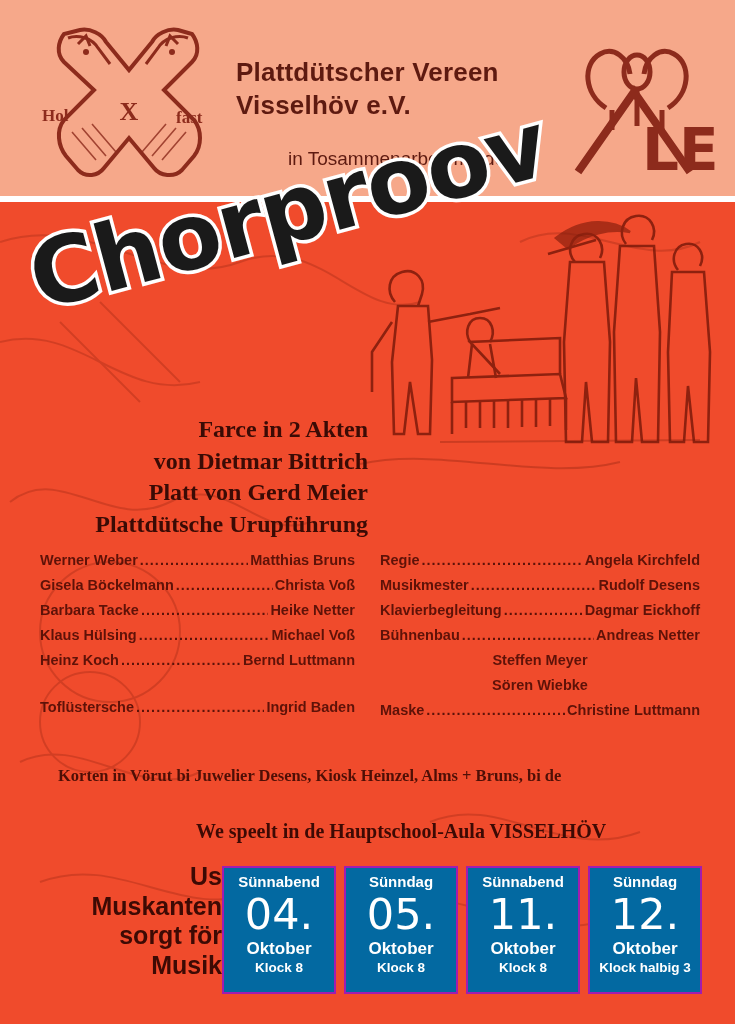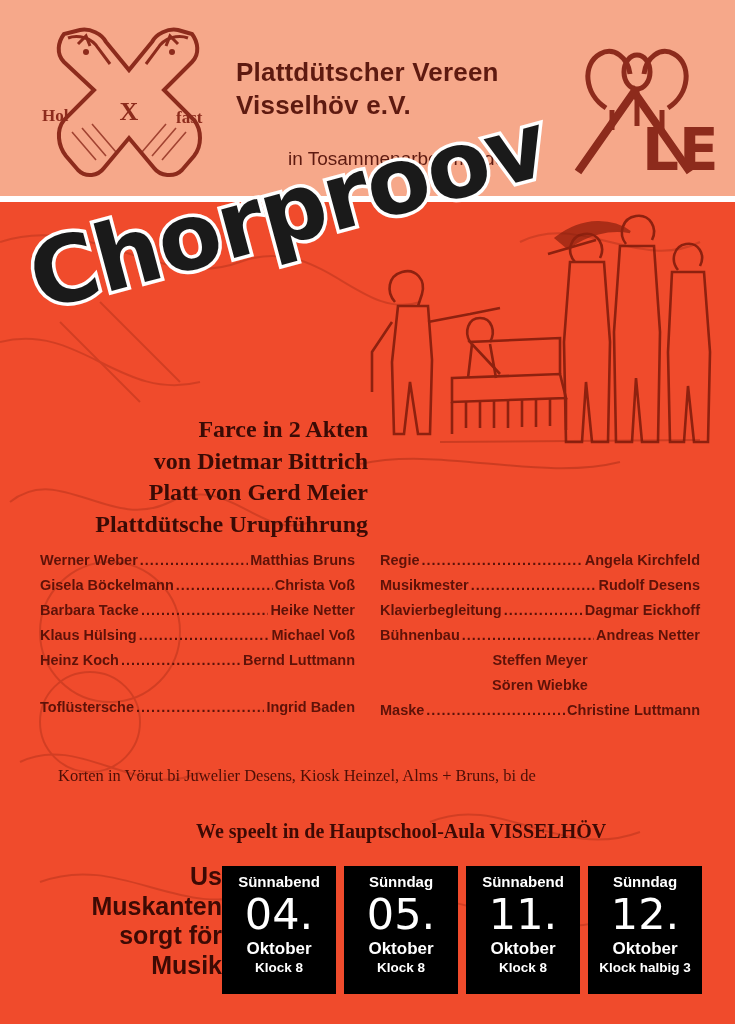--- a/index.html
+++ b/index.html
@@ -147,21 +147,21 @@
   .cast-row.noname { justify-content: center; }
   .cast-row.spacer { height: 22px; margin: 0; }
 
   
   .info {
     position: absolute;
     left: 58px; top: 764px;
     width: 640px;
     color: #4e0f06;
     font-family: "Liberation Serif", serif;
-    font-weight: normal;
+    font-weight: bold;
     font-size: 16.5px;
     line-height: 1.42;
   }
   .venue {
     position: absolute;
     left: 196px; top: 820px;
     color: #3d0a04;
     font-family: "Liberation Serif", serif;
     font-weight: bold;
     font-size: 20px;
@@ -183,22 +183,22 @@
   .dates {
     position: absolute;
     left: 222px; top: 866px;
     width: 480px;
     height: 128px;
     display: flex;
     gap: 8px;
   }
   .date-box {
     flex: 1 1 0;
-    border: 2px solid #000000;
-    background: #000000;
+    border: 2px solid #a21caf;
+    background: #0369a1;
     color: #ffffff;
     text-align: center;
     padding-top: 6px;
     box-sizing: border-box;
   }
   .date-box .dow {
     font-size: 15px;
     font-weight: bold;
     line-height: 1.1;
   }

